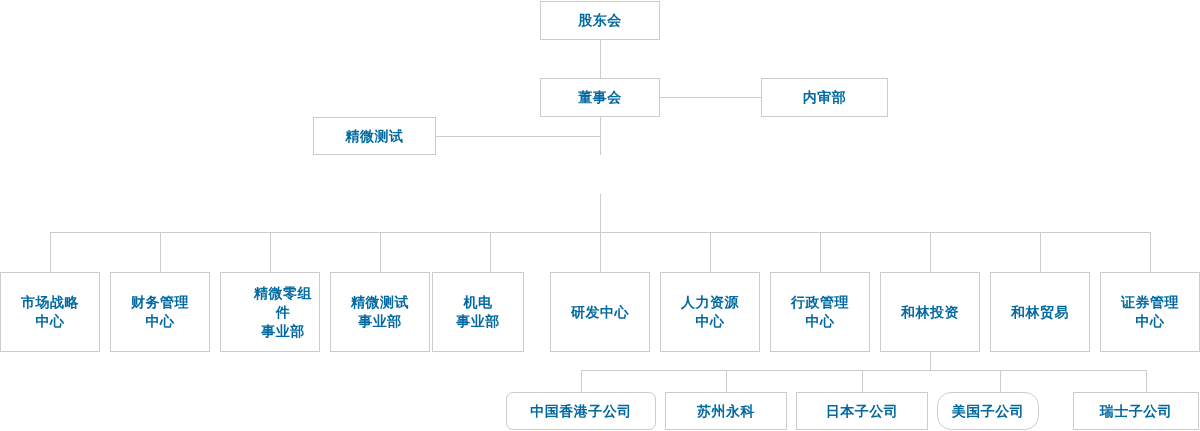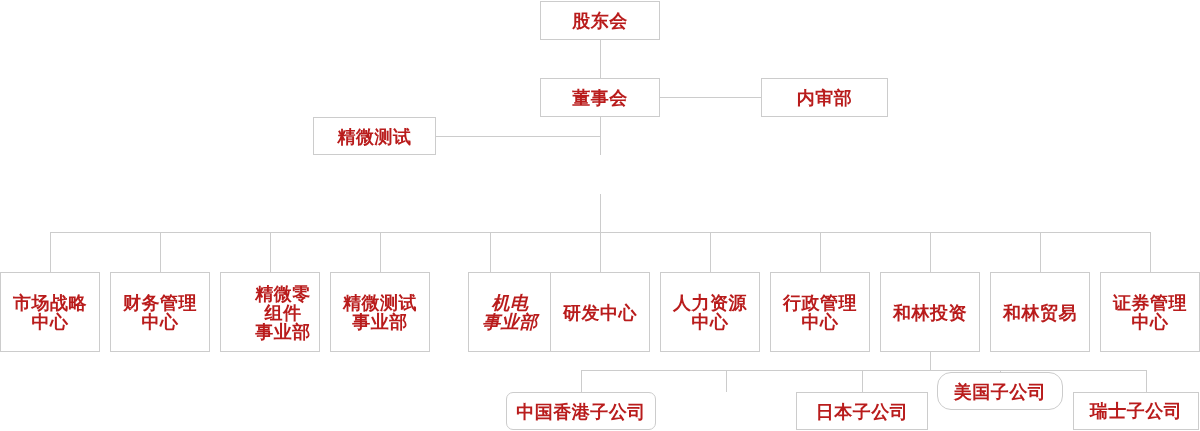--- a/index.html
+++ b/index.html
@@ -15,23 +15,23 @@
     width: 1200px;
     height: 431px;
     background: #ffffff;
     overflow: hidden;
   }
   .node {
     position: absolute;
     box-sizing: border-box;
     border: 1px solid #cccccc;
     background: #ffffff;
-    color: #b91c1c;
+    color: #0369a1;
     font-weight: bold;
-    font-size: 18px;
+    font-size: 14px;
     line-height: 19px;
     display: flex;
     align-items: center;
     justify-content: center;
     text-align: center;
     white-space: pre-line;
     letter-spacing: 0.5px;
   }
   .line {
     position: absolute;
@@ -79,21 +79,21 @@
   <div class="line v" style="left:1150px; top:232px; height:40px;"></div>
 
   <div class="node" style="left:0px;    top:272px; width:100px; height:80px;">市场战略
 中心</div>
   <div class="node" style="left:110px;  top:272px; width:100px; height:80px;">财务管理
 中心</div>
   <div class="node" style="left:220px;  top:272px; width:100px; height:80px;padding-left:26px;">精微零组件
 事业部</div>
   <div class="node" style="left:330px;  top:272px; width:100px; height:80px;">精微测试
 事业部</div>
-  <div class="node" style="left:468px;  top:272px; width:84px; height:80px;font-style:italic;">机电
+  <div class="node" style="left:432px;  top:272px; width:92px; height:80px;">机电
 事业部</div>
   <div class="node" style="left:550px;  top:272px; width:100px; height:80px;">研发中心</div>
   <div class="node" style="left:660px;  top:272px; width:100px; height:80px;">人力资源
 中心</div>
   <div class="node" style="left:770px;  top:272px; width:100px; height:80px;">行政管理
 中心</div>
   <div class="node" style="left:880px;  top:272px; width:100px; height:80px;">和林投资</div>
   <div class="node" style="left:990px;  top:272px; width:100px; height:80px;">和林贸易</div>
   <div class="node" style="left:1100px; top:272px; width:100px; height:80px;">证券管理
 中心</div>
@@ -102,17 +102,18 @@
 
   <div class="line h" style="left:581px; top:370px; width:565px;"></div>
 
   <div class="line v" style="left:581px;  top:370px; height:22px;"></div>
   <div class="line v" style="left:726px;  top:370px; height:22px;"></div>
   <div class="line v" style="left:862px;  top:370px; height:22px;"></div>
   <div class="line v" style="left:1000px; top:370px; height:22px;"></div>
   <div class="line v" style="left:1146px; top:370px; height:22px;"></div>
 
   <div class="node" style="left:506px;  top:392px; width:150px; height:38px;border-radius:7px;">中国香港子公司</div>
+  <div class="node" style="left:665px;  top:392px; width:122px; height:38px;">苏州永科</div>
   <div class="node" style="left:796px;  top:392px; width:132px; height:38px;">日本子公司</div>
-  <div class="node" style="left:937px;  top:372px; width:126px; height:38px;border-radius:14px;">美国子公司</div>
+  <div class="node" style="left:937px;  top:392px; width:102px; height:38px;border-radius:14px;">美国子公司</div>
   <div class="node" style="left:1073px; top:392px; width:126px; height:38px;font-family:Liberation Serif, serif;">瑞士子公司</div>
 
 </div>
 
 </body></html>

